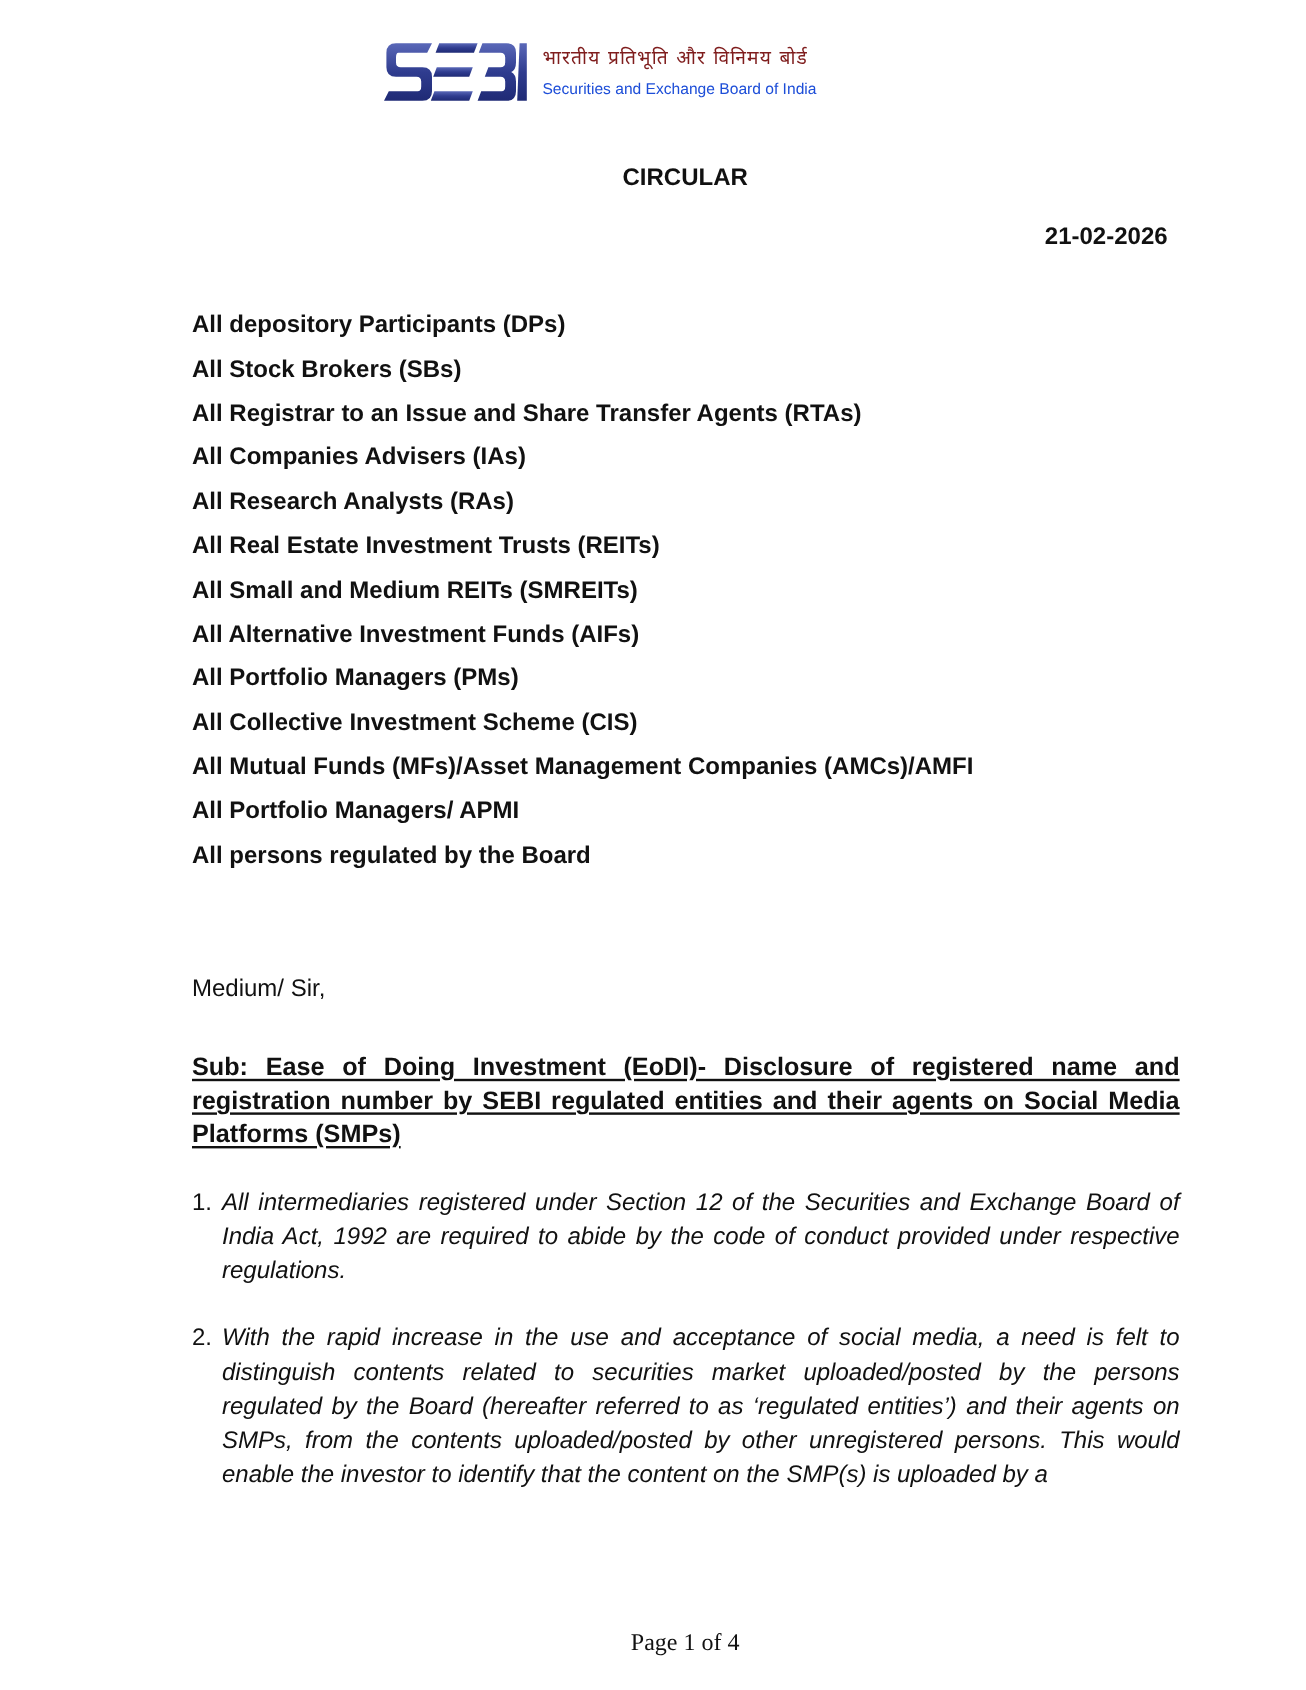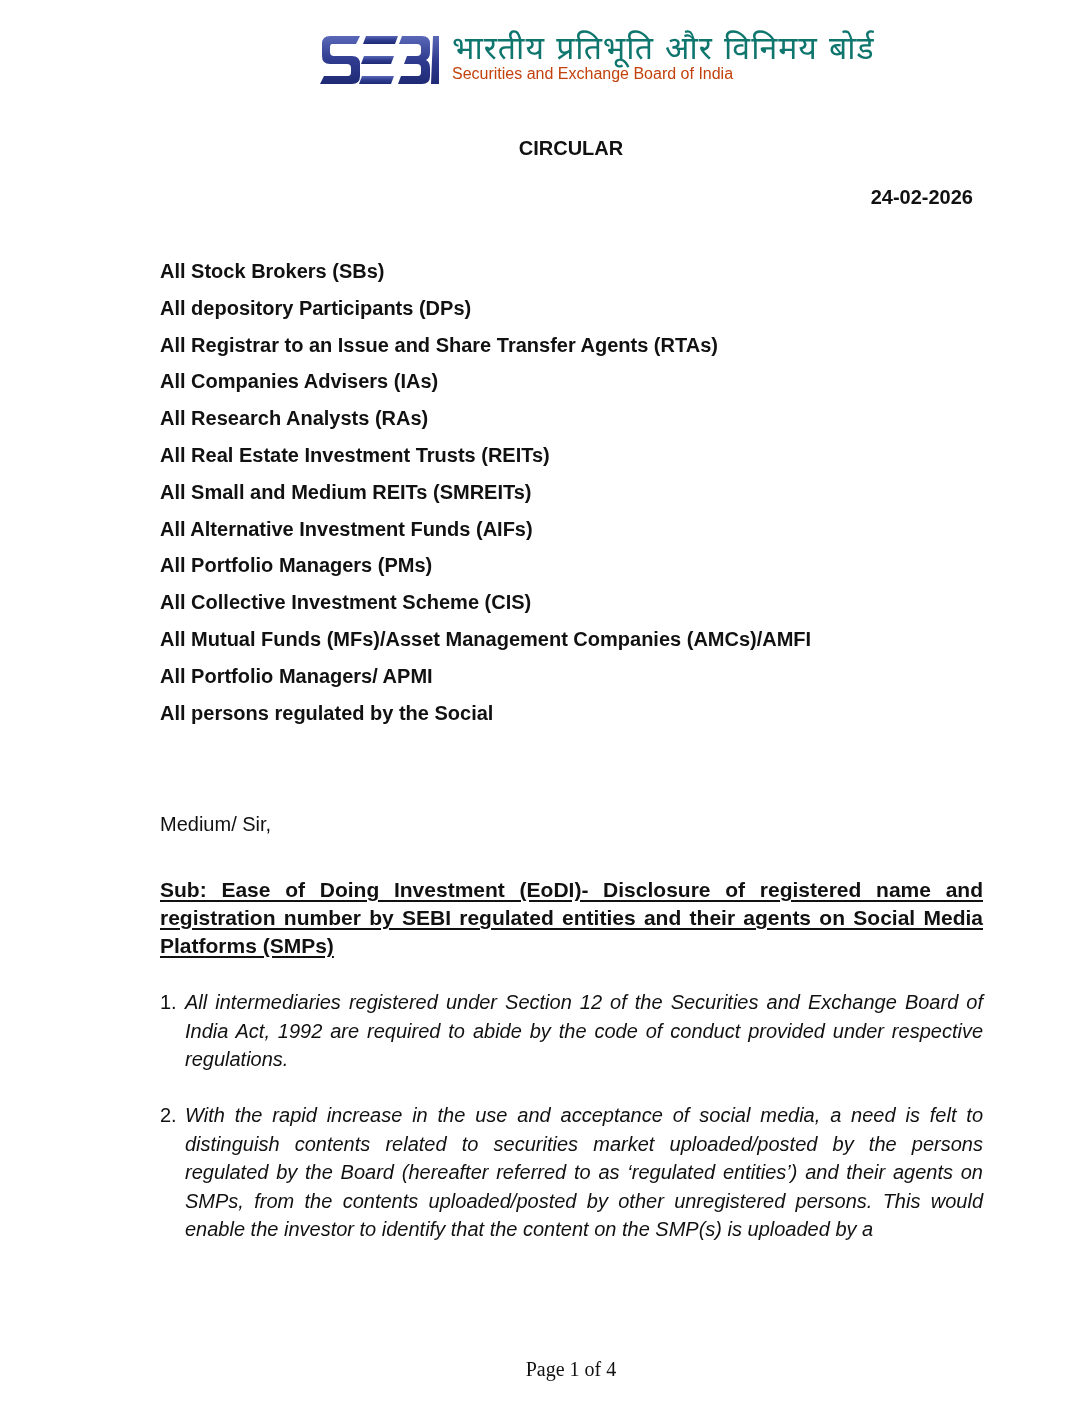--- a/index.html
+++ b/index.html
@@ -3,22 +3,22 @@
 <meta charset="utf-8">
 <style>
   html, body { margin: 0; padding: 0; background: #ffffff; }
   body { width: 1088px; height: 1408px; position: relative; overflow: hidden; color: #111; }
   .page { position: absolute; left: 0; top: 0; width: 1088px; height: 1408px; background: #fff; }
 
   
   .logo { position: absolute; left: 318px; top: 30px; height: 60px; display: flex; align-items: center; }
   .logo-mark { width: 122px; height: 56px; }
   .logo-text { margin-left: 12px; display: flex; flex-direction: column; justify-content: center; }
-  .logo-hindi { font-family: "DejaVu Sans", sans-serif; font-size: 32px; color: #0f766e; line-height: 28px; letter-spacing: 1px; }
-  .logo-english { font-family: "Liberation Sans", sans-serif; font-size: 16px; color: #c2410c; line-height: 24px; }
+  .logo-hindi { font-family: "DejaVu Sans", sans-serif; font-size: 16px; color: #7f1d1d; line-height: 28px; letter-spacing: 1px; }
+  .logo-english { font-family: "Liberation Sans", sans-serif; font-size: 13px; color: #1d4ed8; line-height: 24px; }
 
   .sans { font-family: "Liberation Sans", sans-serif; }
 
   .title { position: absolute; top: 137px; left: 0; width: 1142px; text-align: center; font-weight: bold; font-size: 20px; }
   .ref { position: absolute; top: 186px; left: 160px; font-weight: bold; font-size: 20px; }
   .date { position: absolute; top: 186px; right: 115px; font-weight: bold; font-size: 20px; }
 
   .addressees { position: absolute; top: 259px; left: 160px; margin: 0; padding: 0; list-style: none; }
   .addressees li { font-weight: bold; font-size: 20px; height: 36.8px; line-height: 24px; }
 
@@ -59,36 +59,36 @@
 
       <path d="M115 4 L121 4 L121 52 L113 52 Z" fill="url(#lg)"></path>
     </svg>
     <div class="logo-text">
       <span class="logo-hindi">भारतीय प्रतिभूति और विनिमय बोर्ड</span>
       <span class="logo-english">Securities and Exchange Board of India</span>
     </div>
   </div>
 
   <div class="title sans">CIRCULAR</div>
-  <div class="date sans">24-02-2026</div>
+  <div class="date sans">21-02-2026</div>
 
   <ul class="addressees sans">
+    <li>All depository Participants (DPs)</li>
     <li>All Stock Brokers (SBs)</li>
-    <li>All depository Participants (DPs)</li>
     <li>All Registrar to an Issue and Share Transfer Agents (RTAs)</li>
     <li>All Companies Advisers (IAs)</li>
     <li>All Research Analysts (RAs)</li>
     <li>All Real Estate Investment Trusts (REITs)</li>
     <li>All Small and Medium REITs (SMREITs)</li>
     <li>All Alternative Investment Funds (AIFs)</li>
     <li>All Portfolio Managers (PMs)</li>
     <li>All Collective Investment Scheme (CIS)</li>
     <li>All Mutual Funds (MFs)/Asset Management Companies (AMCs)/AMFI</li>
     <li>All Portfolio Managers/ APMI</li>
-    <li>All persons regulated by the Social</li>
+    <li>All persons regulated by the Board</li>
   </ul>
 
   <div class="salutation sans">Medium/ Sir,</div>
 
   <div class="subject sans">Sub: Ease of Doing Investment (EoDI)- Disclosure of registered name and registration number by SEBI regulated entities and their agents on Social Media Platforms (SMPs)</div>
 
   <div class="para p1 sans">
     <span class="num">1.</span>
     <span class="text">All intermediaries registered under Section 12 of the Securities and Exchange Board of India Act, 1992 are required to abide by the code of conduct provided under respective regulations.</span>
   </div>

